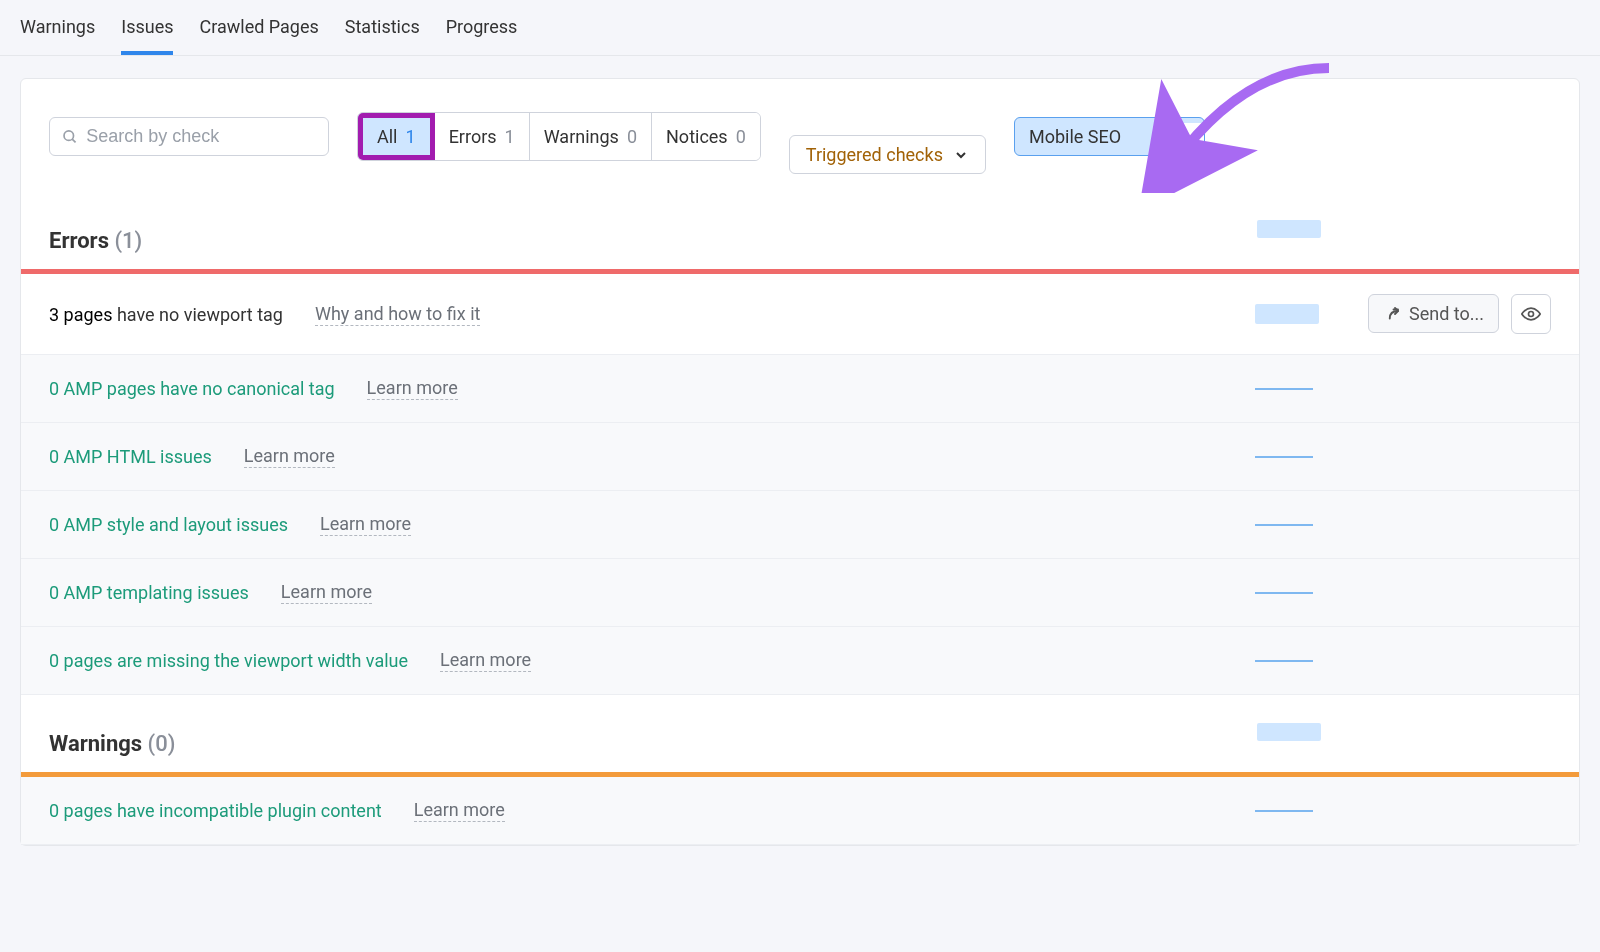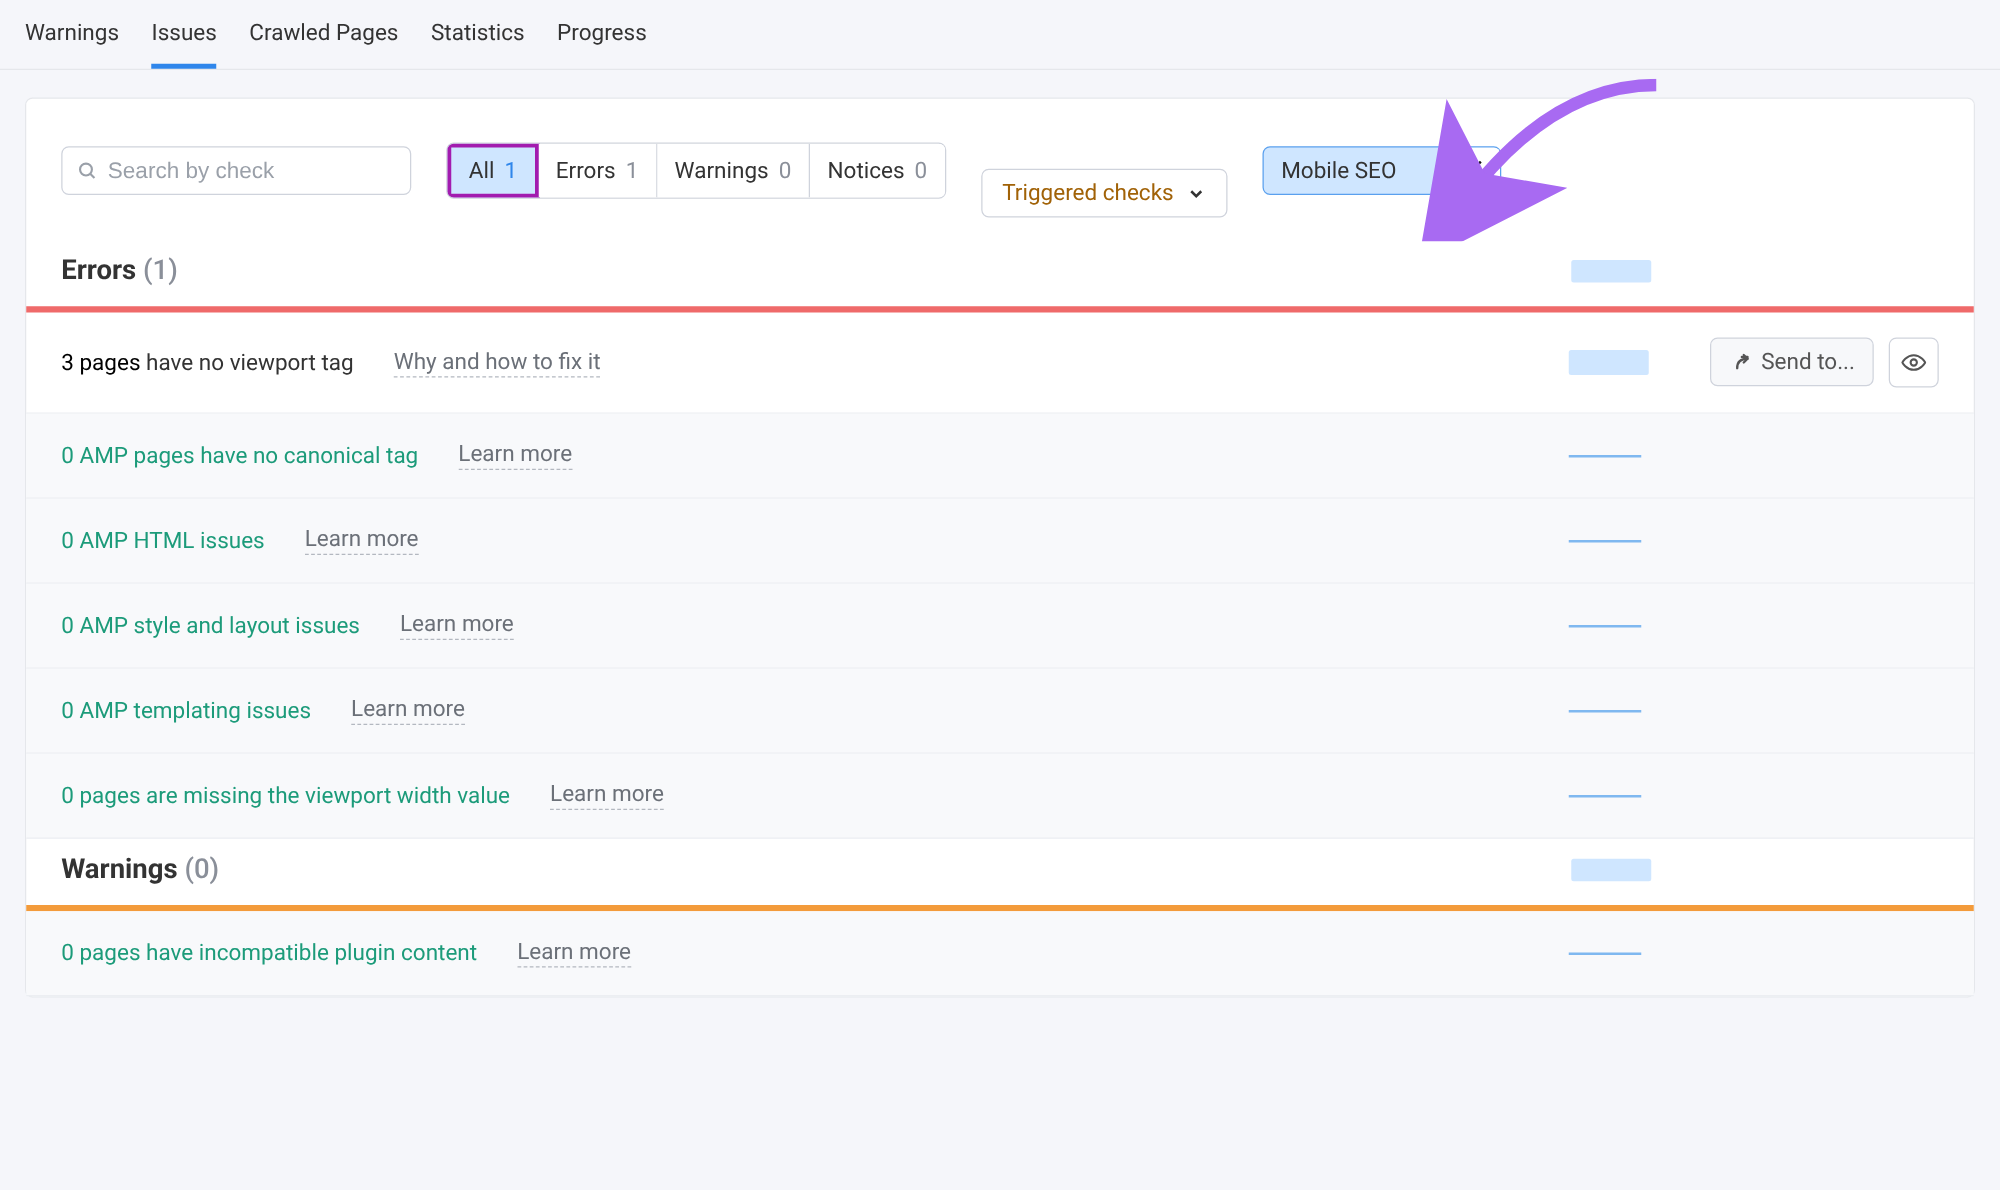--- a/index.html
+++ b/index.html
@@ -67,38 +67,38 @@
   .seg .seg-btn {
     padding: 8px 14px;
     border-right: 1px solid #cfd3dc;
     cursor: pointer;
     display: flex;
     gap: 8px;
     align-items: center;
     background: #fff;
   }
   .seg .seg-btn:last-child { border-right: none; }
-  .seg .seg-btn.active { background: #cfe6ff; border: 4px solid #a21caf; margin: -1px; }
+  .seg .seg-btn.active { background: #cfe6ff; border: 6px solid #a21caf; margin: -1px; }
   .seg .seg-btn .count { color: #8a8f99; }
   .seg .seg-btn.active .count { color: #2f86eb; }
   .dropdown {
     display: flex;
     align-items: center;
     gap: 10px;
     border: 1px solid #cfd3dc;
     border-radius: 6px;
     padding: 8px 16px;
     color: #a16207;
     cursor: pointer;
     margin-top: 36px;
   }
   .chip-wrap { position: relative; }
   .chip {
     display: flex;
-    align-items: flex-start;
+    align-items: flex-end;
     border: 1px solid #5aa0ee;
     border-radius: 6px;
     overflow: hidden;
     background: #cfe6ff;
     gap: 28px;
   }
   .chip .chip-label {
     padding: 8px 14px;
     color: #333;
   }
@@ -115,21 +115,21 @@
     top: -54px;
     left: 120px;
     pointer-events: none;
   }
   .section-header {
     padding: 12px 28px 16px 28px;
     display: flex;
     align-items: center;
     justify-content: space-between;
   }
-  .section-header .title { font-size: 22px; font-weight: 700; }
+  .section-header .title { font-size: 22px; font-weight: 700; margin-top: 24px; }
   .section-header .title .count { color: #8a8f99; font-weight: 500; }
   .spark-placeholder {
     width: 64px;
     height: 18px;
     background: #cfe6ff;
     border-radius: 2px;
     margin-right: 230px;
   }
   .divider-error { height: 5px; background: #ef6a6a; }
   .divider-warning { height: 5px; background: #f39b3b; }

